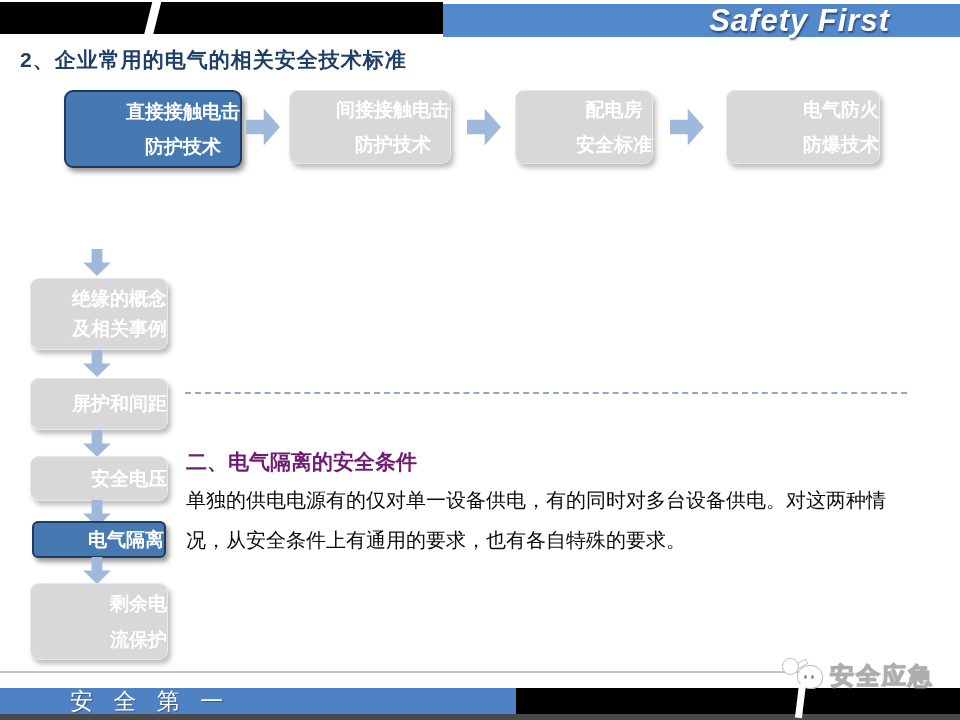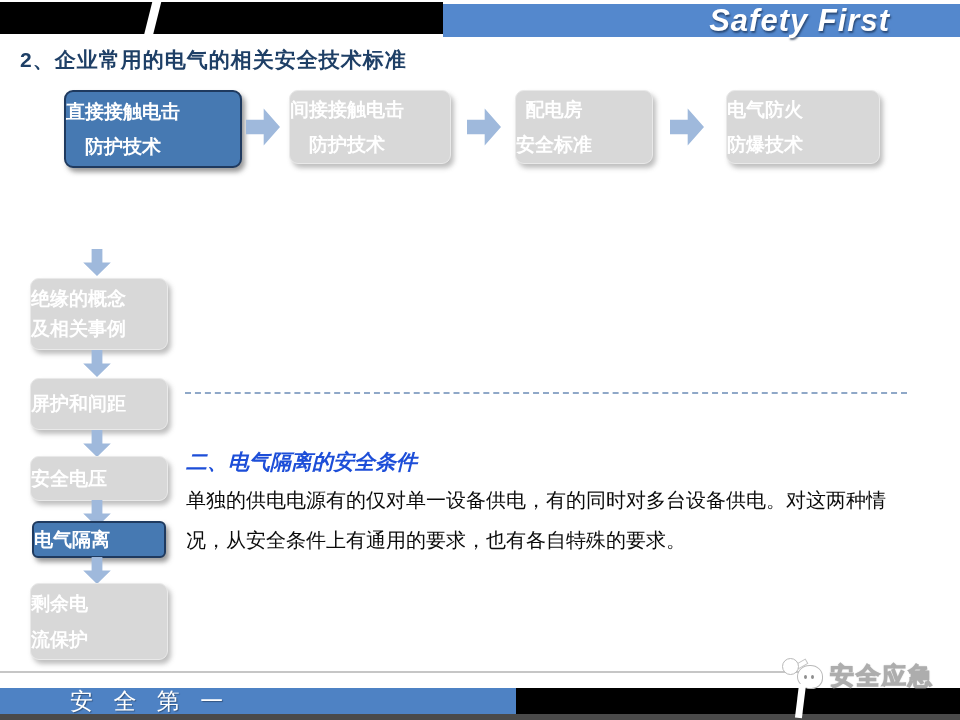--- a/index.html
+++ b/index.html
@@ -17,40 +17,40 @@
   .banner-text{
     color:#fff;font-size:31px;font-weight:bold;font-style:italic;
     text-shadow:1px 2px 2px rgba(20,40,70,.65);letter-spacing:1px;
   }
   .page-title{
     position:absolute;left:20px;top:46px;width:560px;
     color:#1E3F66;font-size:21px;font-weight:bold;letter-spacing:1px;
   }
   
   .fbox{
-    position:absolute;border-radius:9px;display:flex;align-items:center;justify-content:flex-start;
+    position:absolute;border-radius:9px;display:flex;align-items:center;justify-content:flex-end;
     text-align:center;color:#fff;font-size:19px;font-weight:bold;
   }
   .fbox .lbl{white-space:pre-line;line-height:35px;}
   .fbox.gray{background:#D8D8D8;border:1px solid #e9e9e9;box-shadow:3px 4px 5px rgba(110,110,110,.45);}
   .fbox.blue{background:#4679B2;border:2px solid #1F3A5F;box-shadow:3px 4px 5px rgba(70,70,70,.55);}
   .side .lbl{line-height:30px;}
   .arrow-r{
     position:absolute;width:34px;height:40px;background:#9FB9DC;
     clip-path:polygon(0 32%,52% 32%,52% 4%,100% 50%,52% 96%,52% 68%,0 68%);
   }
   .arrow-d{
     position:absolute;width:30px;height:27px;background:#9FB9DC;
     clip-path:polygon(32% 0,68% 0,68% 50%,96% 50%,50% 100%,4% 50%,32% 50%);
   }
   
   .para{position:absolute;font-size:20px;line-height:40px;color:#0b0b0b;margin:0;}
   .sec-head{color:#17365D;font-weight:bold;}
   .divider{position:absolute;left:185px;top:392px;width:722px;border-top:2px dashed #8FA8C8;}
-  .h2{position:absolute;left:186px;top:448px;font-size:21px;font-weight:bold;color:#1d4ed8;margin:0;font-style:italic;}
+  .h2{position:absolute;left:186px;top:448px;font-size:21px;font-weight:bold;color:#701a75;margin:0;}
   
   .hairline{position:absolute;left:0;top:671px;width:800px;height:2px;background:#c6c6c6;}
   .foot-blue{
     position:absolute;left:0;top:688px;width:516px;height:26px;background:#4E82C4;
     display:flex;align-items:center;padding-left:70px;box-sizing:border-box;
   }
   .foot-slogan{color:#fff;font-size:23px;letter-spacing:7px;text-shadow:1px 1px 1px rgba(0,0,0,.35);}
   .foot-black{position:absolute;left:516px;top:688px;width:444px;height:26px;background:#000;}
   .bottom-strip{position:absolute;left:0;top:714px;width:960px;height:6px;background:#4a4a4a;}
   

